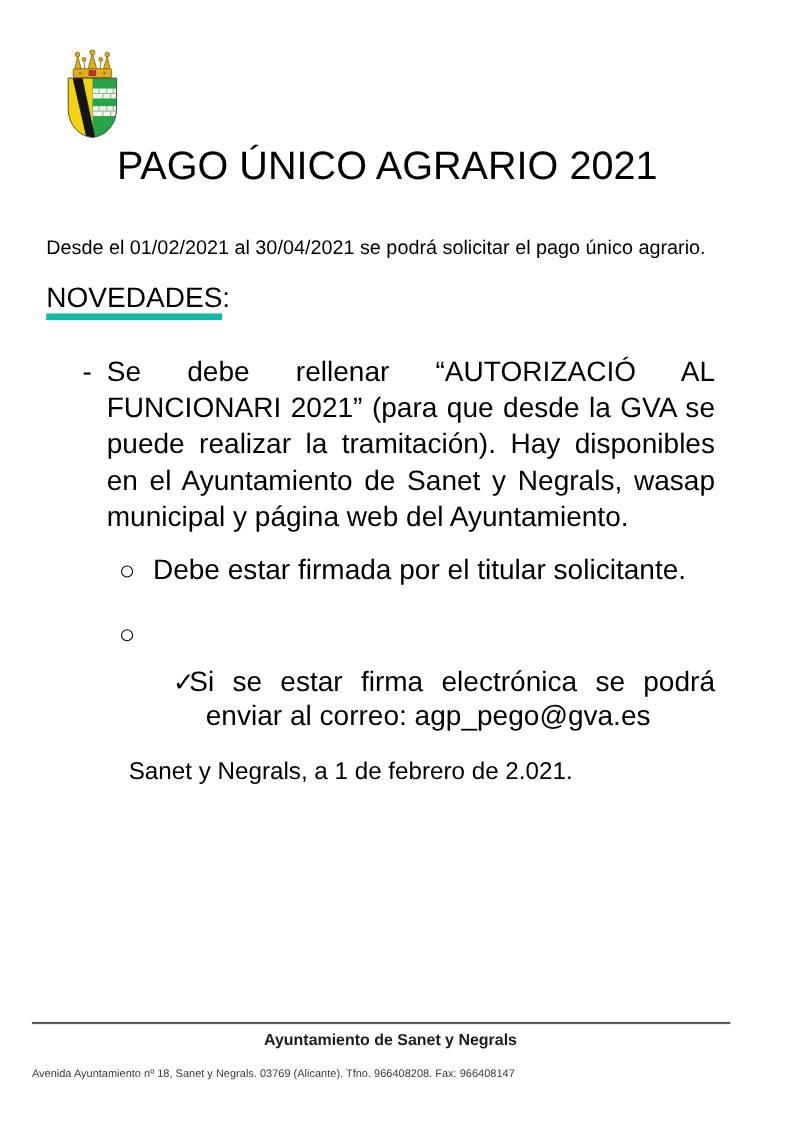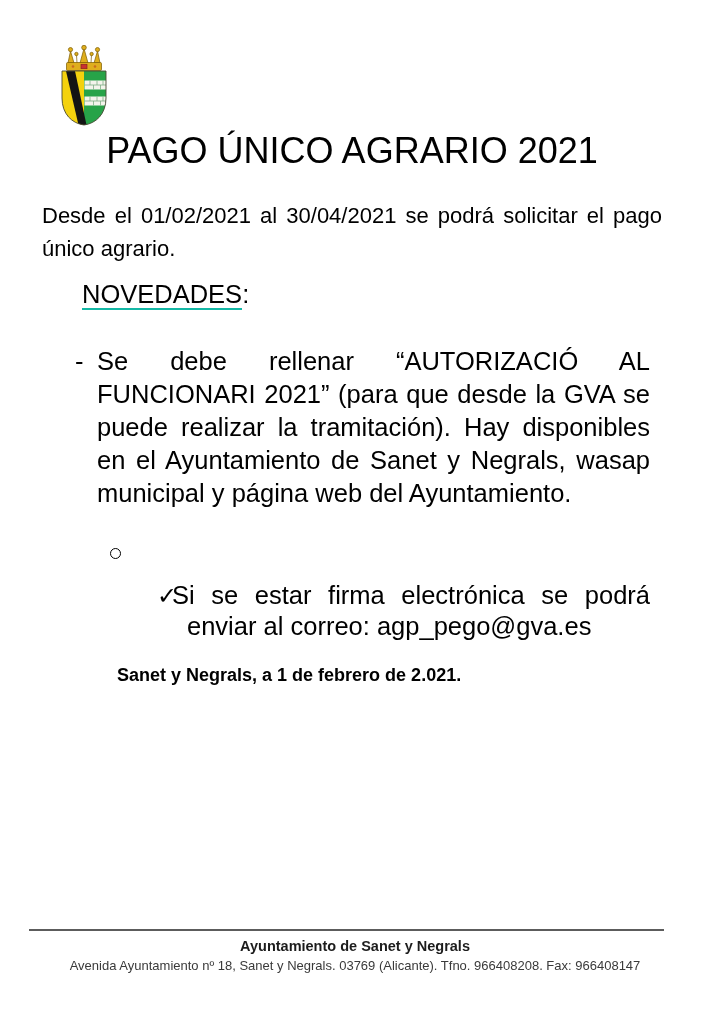--- a/index.html
+++ b/index.html
@@ -12,28 +12,28 @@
     overflow:hidden;
   }
   .content{position:absolute;left:42px;top:0;width:620px;}
   .crest-wrap{margin:45px 0 0 13px;width:58px;height:82px;}
   .title{
     margin:2px 0 0 0;
     font-size:36px;font-weight:400;line-height:44px;
     text-align:center;letter-spacing:0px;white-space:nowrap;
   }
   .intro{
-    margin:26px 0 0 0;
-    font-size:22px;line-height:33px;text-align:justify;
+    margin:36px 0 0 0;
+    font-size:18px;line-height:33px;text-align:justify;
   }
   .section-heading{
     margin:13px 0 0 0;
     font-size:25.5px;line-height:33px;font-weight:400;
   }
-  .section-heading .u{border-bottom:2px solid #14b8a6;padding-bottom:0px;margin-left:40px;}
+  .section-heading .u{border-bottom:6px solid #14b8a6;padding-bottom:0px;}
   .li{margin:12px;font-size:25.5px;line-height:33px;}
   .dash-item{
     margin-top:34px;
     padding-left:43px;text-indent:-22px;text-align:justify;
   }
   .dash-marker{display:inline-block;width:22px;text-indent:0;}
   .circle-item{padding-left:78px;text-indent:-22px;}
   .circle-item.first{margin-top:15px;}
   .circle-item.second{margin-top:25px;}
   .o-marker{
@@ -44,31 +44,31 @@
   .circle-item.first .o-marker{margin-right:18px;}
   .circle-item.second .o-marker{margin-right:10px;}
   .check-item{
     font-size:25.5px;line-height:30px;
     padding-left:133px;text-indent:-30px;text-align:justify;
   }
   .check-item.first{margin-top:3px;}
   .check-marker{display:inline-block;width:15px;text-indent:0;font-size:24px;}
   .dateline{
     margin:18px 0 0 0;padding-left:75px;
-    font-size:18px;line-height:33px;font-weight:bold;
+    font-size:22px;line-height:33px;
   }
   .footer{position:absolute;left:29px;right:44px;top:929px;}
   .footer-rule{height:2px;background:#5c5c5c;margin-right:17px;}
   .footer-org{
     margin-top:6px;text-align:center;
     font-size:14.5px;font-weight:700;color:#1c1c1c;line-height:18px;
   }
   .footer-address{
-    margin-top:4px;text-align:center;
-    font-size:13px;color:#3a3a3a;line-height:13px;
+    margin-top:15px;text-align:left;
+    font-size:10px;color:#3a3a3a;line-height:13px;
   }
 </style>
 </head>
 <body>
 
 <div class="page">
   <div class="content">
 
     <div class="crest-wrap">
       <svg width="58" height="82" viewBox="0 0 58 82">
@@ -109,20 +109,21 @@
     </div>
 
     <h1 class="title">PAGO ÚNICO AGRARIO 2021</h1>
 
     <p class="intro">Desde el 01/02/2021 al 30/04/2021 se podrá solicitar el pago único agrario.</p>
 
     <h2 class="section-heading"><span class="u">NOVEDADES</span><span>:</span></h2>
 
     <p class="li dash-item"><span class="dash-marker">-</span><span>Se debe rellenar “AUTORIZACIÓ AL FUNCIONARI 2021” (para que desde la GVA se puede realizar la tramitación). Hay disponibles en el Ayuntamiento de Sanet y Negrals, wasap municipal y página web del Ayuntamiento.</span></p>
 
+    <p class="li circle-item first"><span class="o-marker"></span><span>Debe estar firmada por el titular solicitante.</span></p>
 
     <p class="li circle-item second"><span class="o-marker"></span></p>
 
 
     <p class="li check-item"><span class="check-marker">✓</span><span>Si se estar firma electrónica se podrá enviar al correo: agp_pego@gva.es</span></p>
 
     <p class="dateline">Sanet y Negrals, a 1 de febrero de 2.021.</p>
 
   </div>
 

